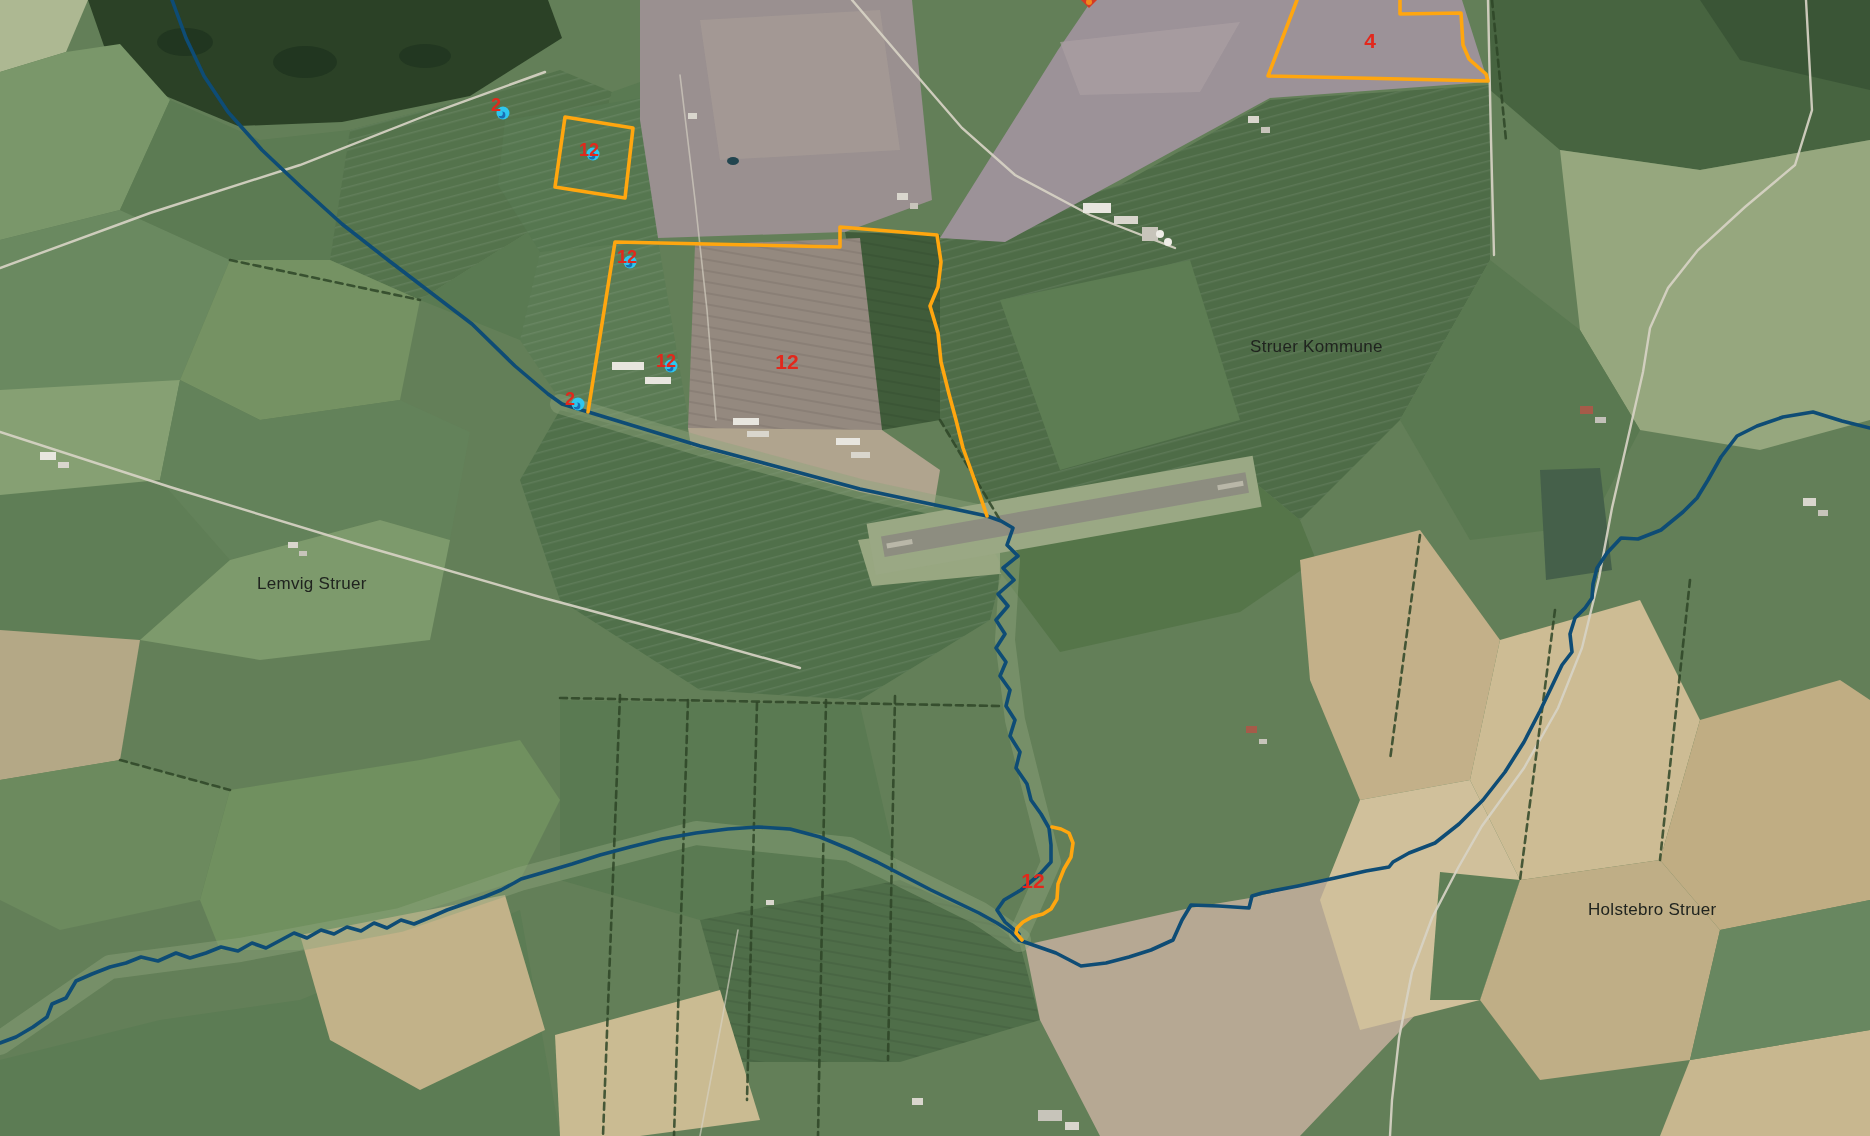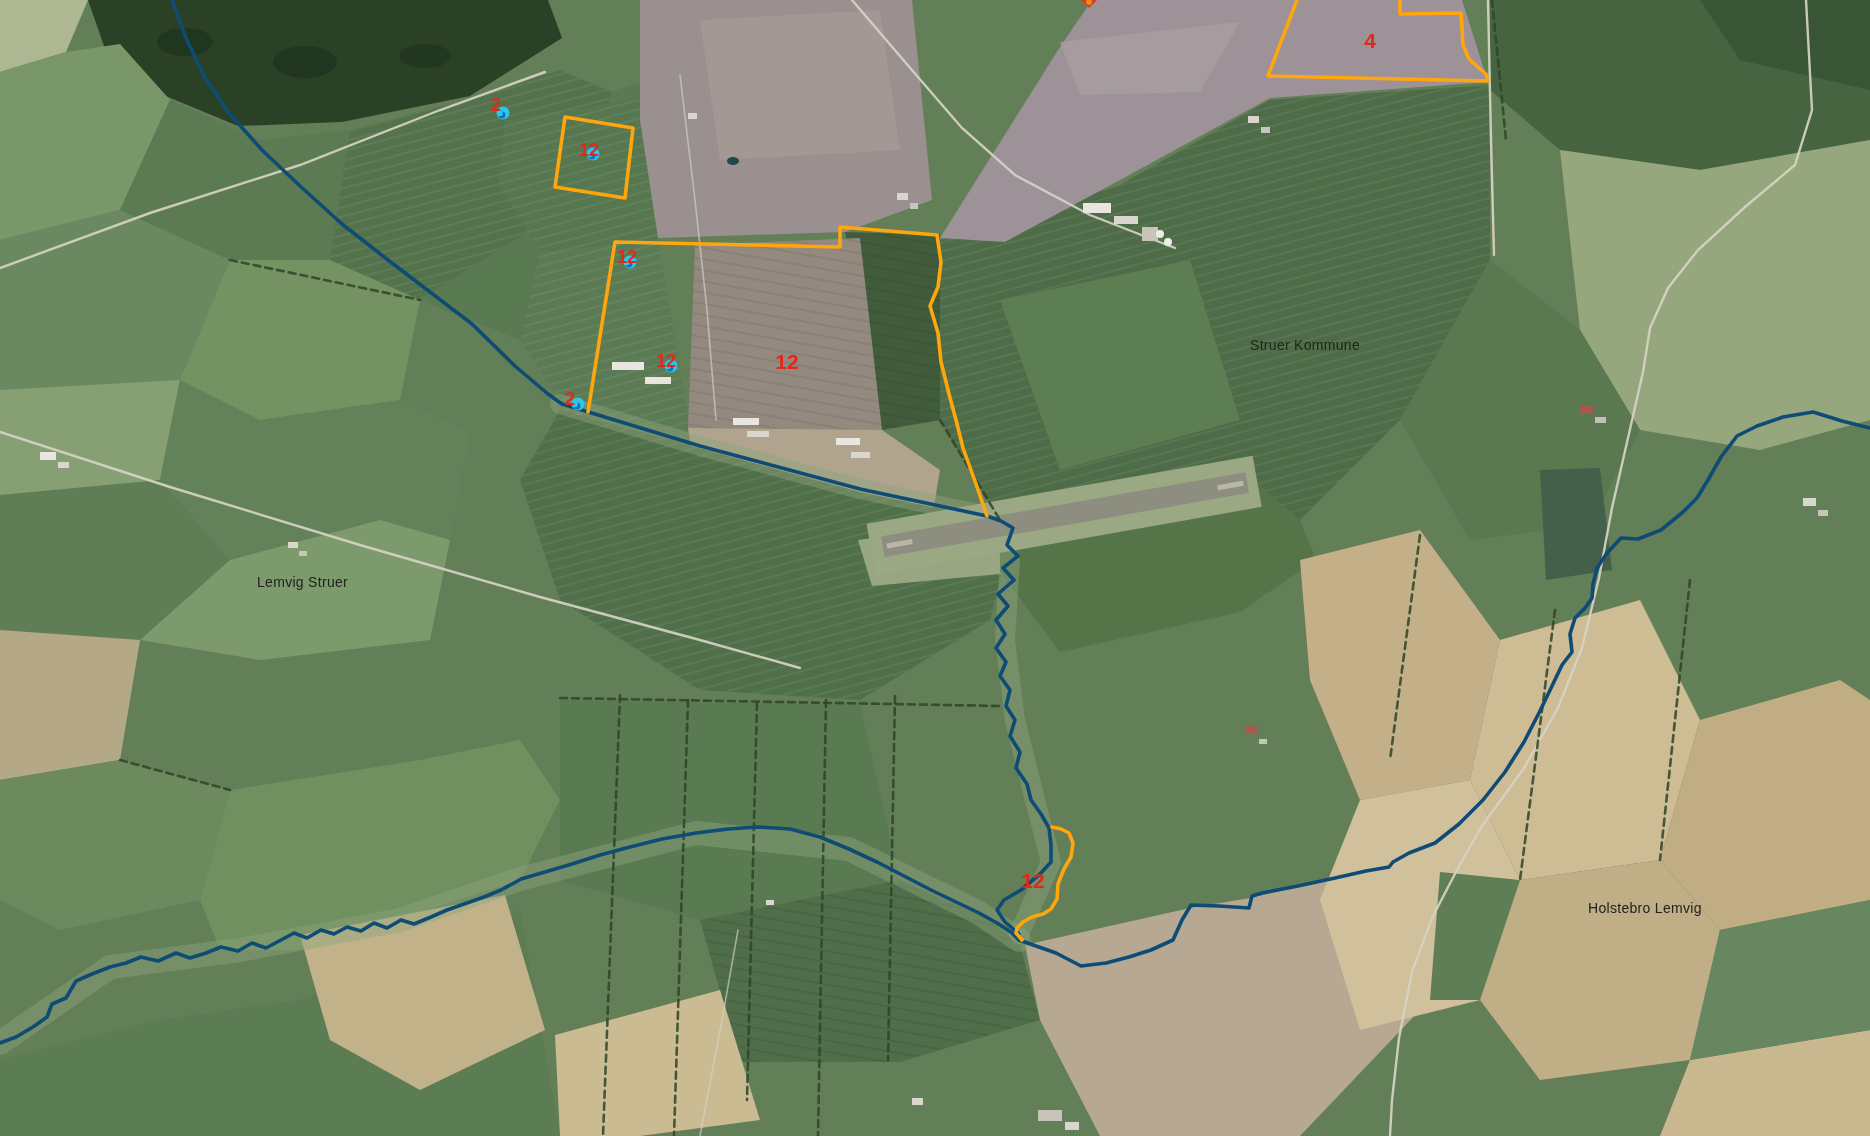--- a/index.html
+++ b/index.html
@@ -3,21 +3,21 @@
 <meta charset="utf-8">
 <style>
   html,body{margin:0;padding:0;background:#333;}
   .map-viewport{
     position:relative;width:1870px;height:1136px;overflow:hidden;
     background:#637f58;font-family:"Liberation Sans",sans-serif;cursor:default;
   }
   svg.basemap{position:absolute;left:0;top:0;}
   .labels-layer{position:absolute;left:0;top:0;width:100%;height:100%;pointer-events:none;}
   .muni-label{
-    position:absolute;font-size:14px;color:#20241f;letter-spacing:.3px;white-space:nowrap;
+    position:absolute;font-size:17px;color:#20241f;letter-spacing:.3px;white-space:nowrap;
   }
   .parcel-num{
     position:absolute;transform:translate(-50%,-50%);
     font-size:21px;font-weight:700;color:#e2281c;white-space:nowrap;
   }
   .mk-label{
     position:absolute;transform:translate(-50%,-50%);
     font-size:18px;font-weight:700;color:#e2281c;white-space:nowrap;
   }
   .boundary{fill:none;stroke:#0e4c75;stroke-width:3.6;stroke-linejoin:round;stroke-linecap:round;}
@@ -226,21 +226,21 @@
         <g>
           <polygon points="1081,0 1089,8 1097,0" fill="#d43a25"></polygon>
           <circle cx="1089" cy="2" r="3" fill="#f0891d"></circle>
         </g>
       </g>
   </svg>
 
   <div class="labels-layer">
     <div class="muni-label" style="left: 257px; top: 574px;">Lemvig Struer</div>
     <div class="muni-label" style="left: 1250px; top: 337px;">Struer Kommune</div>
-    <div class="muni-label" style="left: 1588px; top: 900px;">Holstebro Lemvig</div>
+    <div class="muni-label" style="left: 1588px; top: 900px;">Holstebro Struer</div>
 
     <div class="parcel-num" style="left: 1370px; top: 41px;">4</div>
     <div class="parcel-num" style="left: 787px; top: 362px;">12</div>
     <div class="parcel-num" style="left: 1033px; top: 881px;">12</div>
     <div id="marker-labels">
         <div class="mk-label" style="left: 496px; top: 105px;">2</div>
         <div class="mk-label" style="left: 589px; top: 150px;">12</div>
         <div class="mk-label" style="left: 627px; top: 257px;">12</div>
         <div class="mk-label" style="left: 666px; top: 361px;">12</div>
         <div class="mk-label" style="left: 570px; top: 399px;">2</div>

